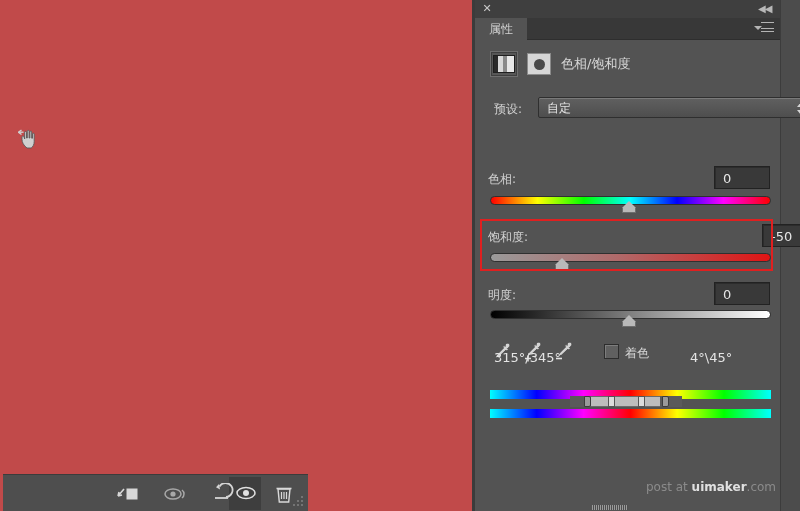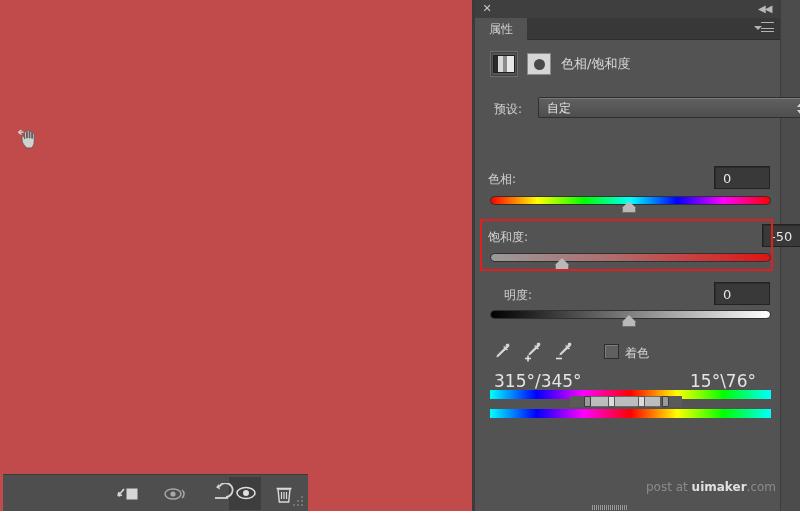--- a/index.html
+++ b/index.html
@@ -228,22 +228,22 @@
     box-shadow: inset 1px 1px 0 #7d7d7d;
     cursor: pointer;
   }
   #colorize-label {
     position: absolute; left: 625px; top: 345px;
     font-size: 12px; color: #d8d8d8;
   }
 
   
   .range-label {
-    position: absolute; top: 371px;
-    font-size: 17px; color: #e4e4e4;
+    position: absolute; top: 350px;
+    font-size: 13px; color: #e4e4e4;
     font-family: "DejaVu Sans", "Liberation Sans", sans-serif;
   }
   .spectrum {
     position: absolute; height: 9px;
     background: linear-gradient(to right,
       #00ffff 0%, #0000ff 16.6%, #ff00ff 33.3%,
       #ff0000 50%, #ffff00 66.6%, #00ff00 83.3%, #00ffff 100%);
   }
   #range-widget {
     position: absolute; left: 570px; top: 396px;
@@ -383,21 +383,21 @@
     <span>-50</span>
   </div>
   <div class="slider-track" style="left:490px; top:253px; width:281px;
        background:linear-gradient(to right,#9a9a9a,#b06a6a 45%,#e01414);"></div>
   <div class="slider-thumb" id="thumb-sat" style="left:562px; top:258px;">
     <span class="tri"></span>
       <span class="base"></span>
   </div>
   <div id="annotation-box"></div>
 
-  <div class="row-label" style="left:504px; top:287px;">明度:</div>
+  <div class="row-label" style="left:488px; top:287px;">明度:</div>
   <div class="valuebox" style="left:714px; top:282px;">
     <span>0</span>
   </div>
   <div class="slider-track" style="left:490px; top:310px; width:281px;
        background:linear-gradient(to right,#000000,#ffffff);"></div>
   <div class="slider-thumb" id="thumb-light" style="left:629px; top:315px;">
     <span class="tri"></span>
       <span class="base"></span>
   </div>
 
@@ -418,21 +418,21 @@
     <svg width="22" height="22" viewBox="0 0 22 22">
       <path d="M15.5 2.2 c1.3-1.3 3.4-1.3 4.1 0 .7 1.3-.2 2.6-1.2 3.5 l-1.1 1 1 1
                -1.4 1.4 -1-1 -6.3 6 -3 1 1-3 6.1-6.2 -1-1 1.4-1.4 1 1 Z" fill="#d4d4d4" stroke="#4a4a4a" stroke-width="0.8"></path>
       <path d="M4 17.5 h6" stroke="#e2e2e2" stroke-width="1.6"></path>
     </svg>
   </div>
   <div id="colorize-check"></div>
   <div id="colorize-label">着色</div>
 
   <div class="range-label" style="left:494px;">315°/345°</div>
-  <div class="range-label" style="left:690px;">15°\76°</div>
+  <div class="range-label" style="left:690px;">4°\45°</div>
 
   <div class="spectrum" style="left:490px; top:390px; width:281px;"></div>
   <div id="range-widget">
     <div class="bar-fade-l"></div>
     <div class="bar-inner"></div>
     <div class="bar-fade-r"></div>
     <div class="handle outer" style="left:14px;"></div>
     <div class="handle" style="left:38px;"></div>
     <div class="handle" style="left:68px;"></div>
     <div class="handle outer" style="left:92px;"></div>

